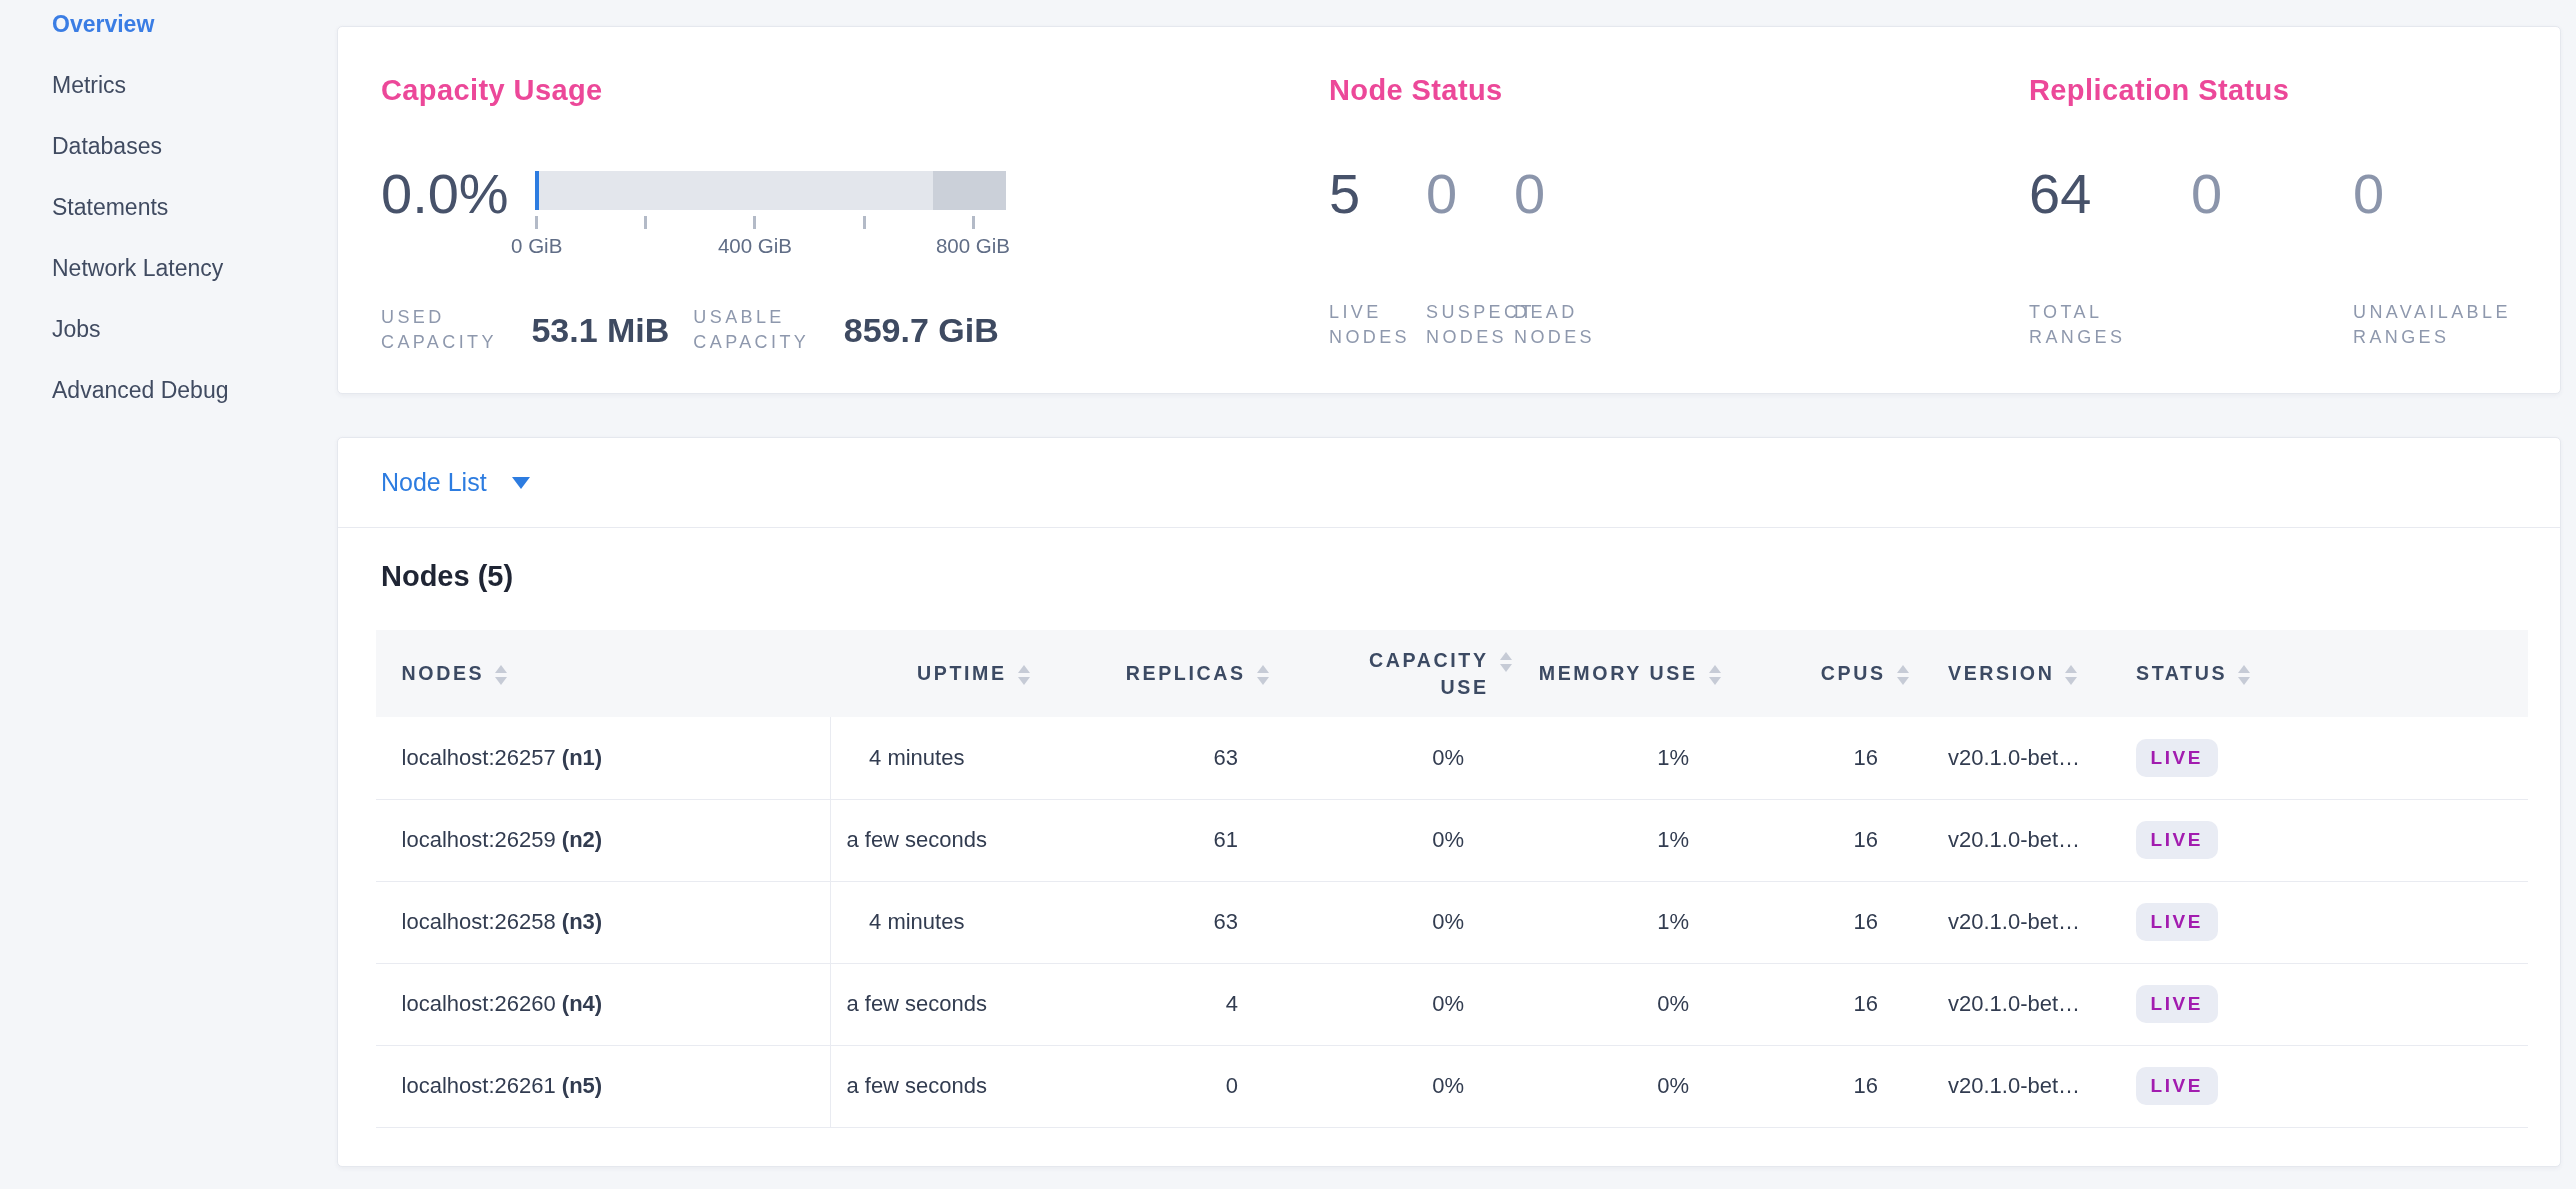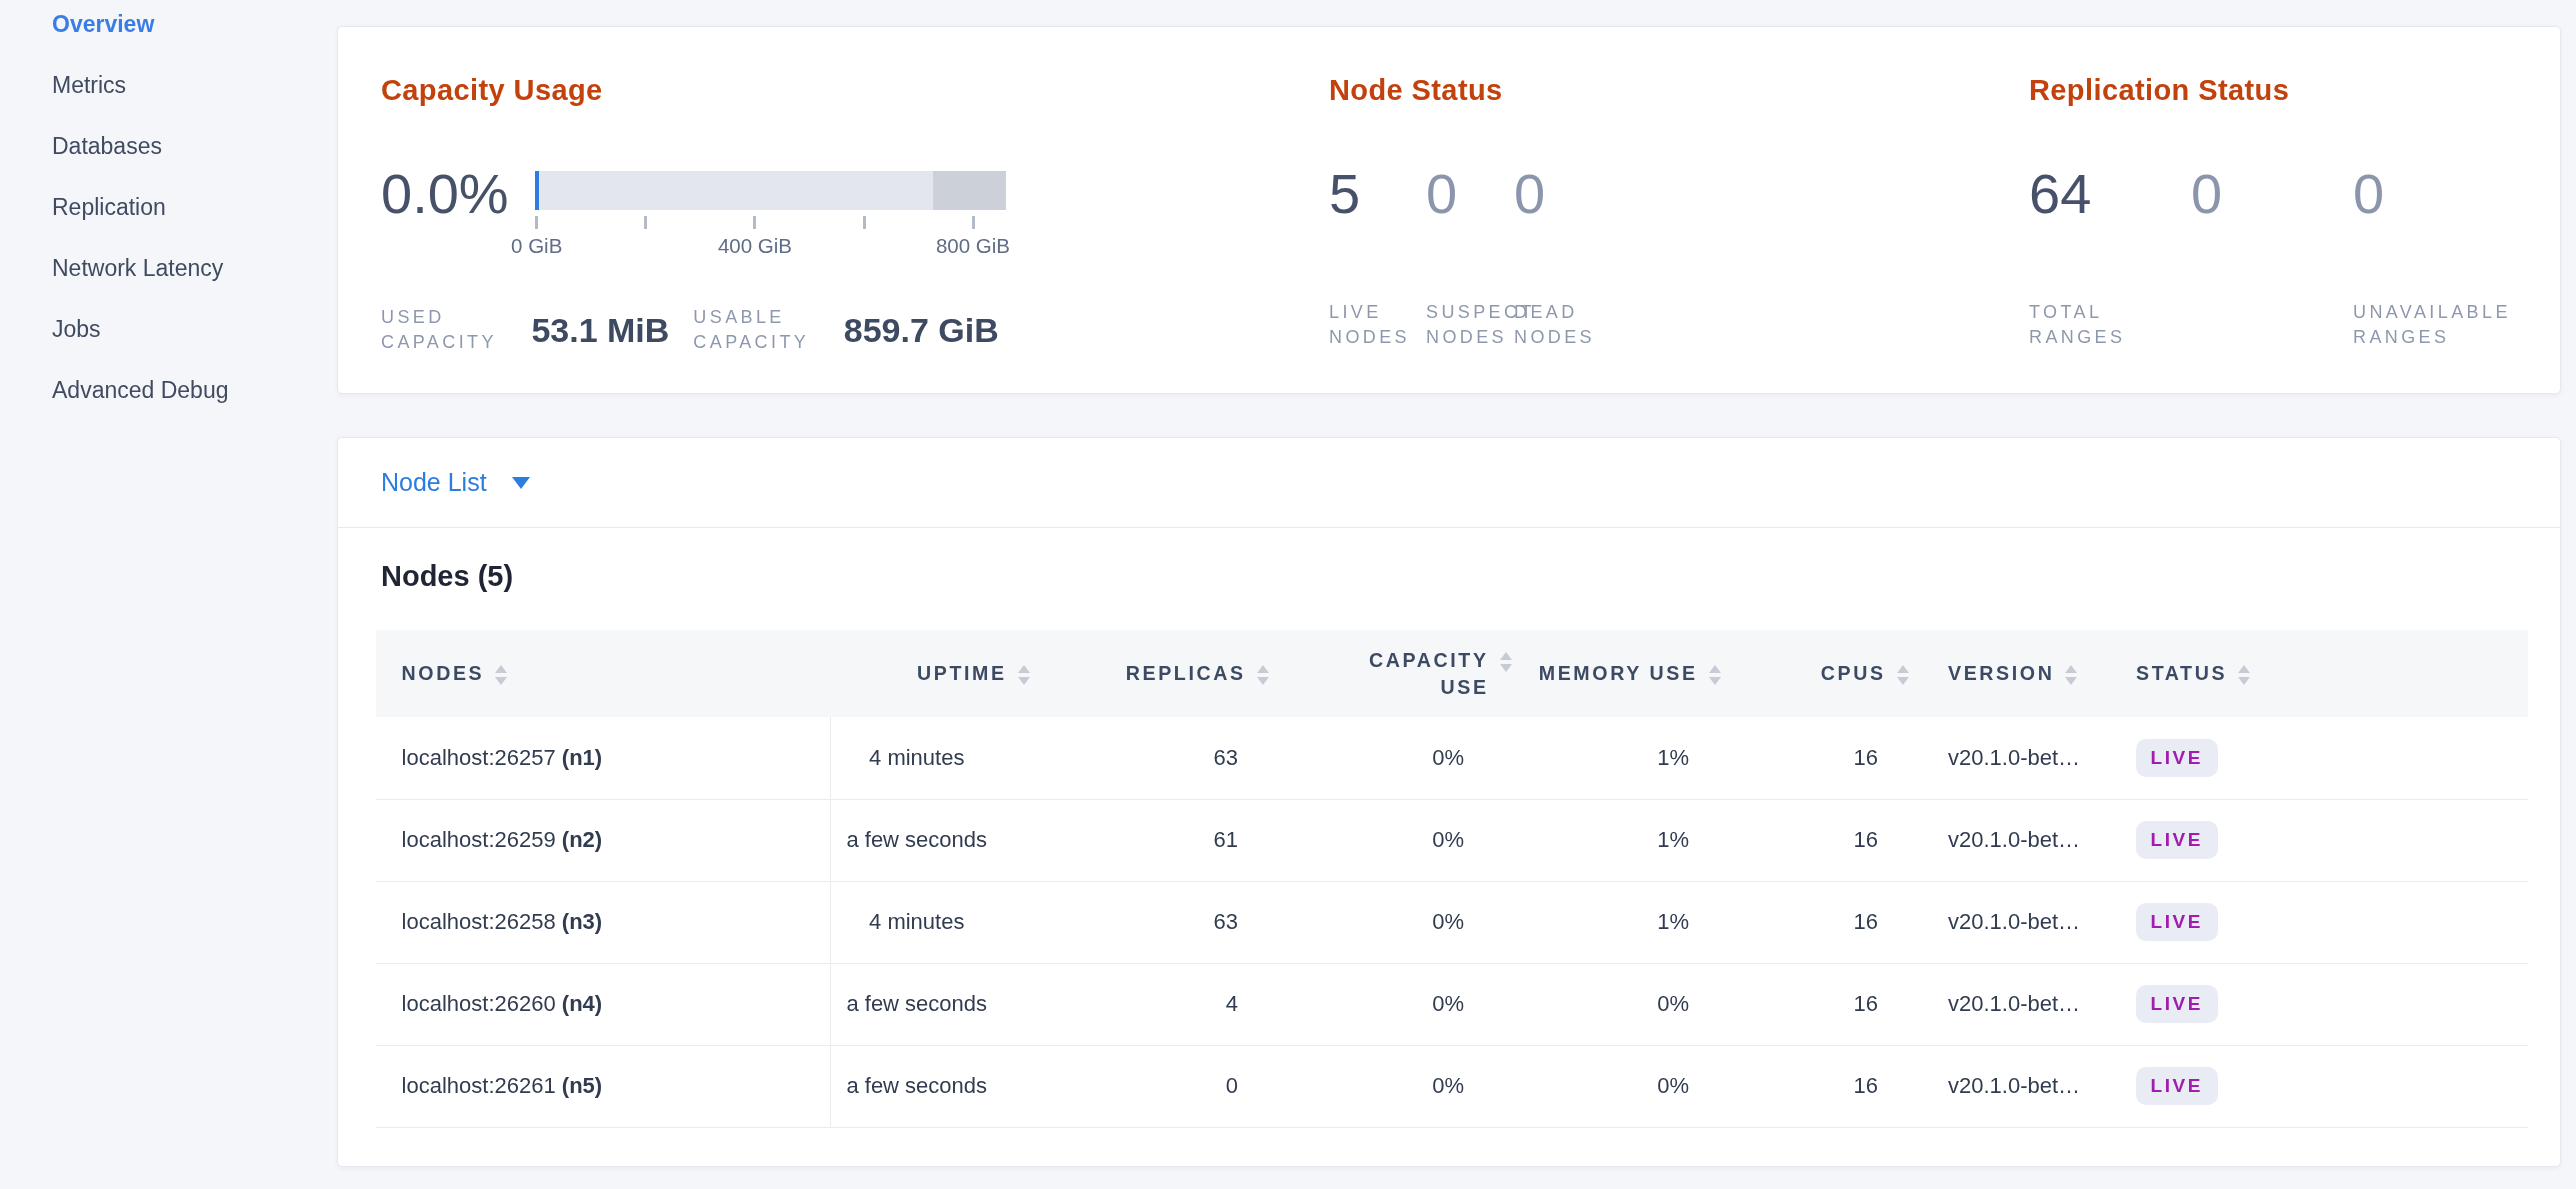--- a/index.html
+++ b/index.html
@@ -24,21 +24,21 @@
     border:1.7px solid #e5e8ee; border-radius:5.1px;
     box-shadow:0 1.7px 4.3px rgba(55,65,90,0.05);
   }
   .card-summary { top:25.6px; height:368px; }
   .card-nodes   { top:437px; height:730px; }
   
   .sec { position:absolute; top:47px; }
   .sec-capacity    { left:43px;   width:938px; }
   .sec-node-status { left:991px; width:682px; }
   .sec-replication { left:1691px; width:529px; }
-  .sec-title { font-size:29px; font-weight:bold; color:#c2410c; line-height:32px; letter-spacing:0.4px; }
+  .sec-title { font-size:29px; font-weight:bold; color:#ec4899; line-height:32px; letter-spacing:0.4px; }
   .metrics { display:flex; margin-top:60px; }
   .metric  { display:flex; flex-direction:column; }
   .sec-node-status  .metric:nth-child(1){ width:97px; }
   .sec-node-status  .metric:nth-child(2){ width:88px; }
   .sec-node-status  .metric:nth-child(3){ width:128px; }
   .sec-replication  .metric:nth-child(1){ width:162px; }
   .sec-replication  .metric:nth-child(2){ width:162px; }
   .sec-replication  .metric:nth-child(3){ width:196px; }
   .metric-value { font-size:56px; line-height:56px; color:#8b95ab; }
   .metric-value.strong { color:#47526a; }
@@ -107,21 +107,21 @@
 </head>
 <body>
 
 <div class="screen">
 
   <aside class="sidebar">
     <nav>
         <a class="nav-item active">Overview</a>
         <a class="nav-item">Metrics</a>
         <a class="nav-item">Databases</a>
-        <a class="nav-item">Replication</a>
+        <a class="nav-item">Statements</a>
         <a class="nav-item">Network Latency</a>
         <a class="nav-item">Jobs</a>
         <a class="nav-item">Advanced Debug</a>
       </nav>
   </aside>
 
   <section class="card card-summary">
 
     <div class="sec sec-capacity">
       <h2 class="sec-title">Capacity Usage</h2>

